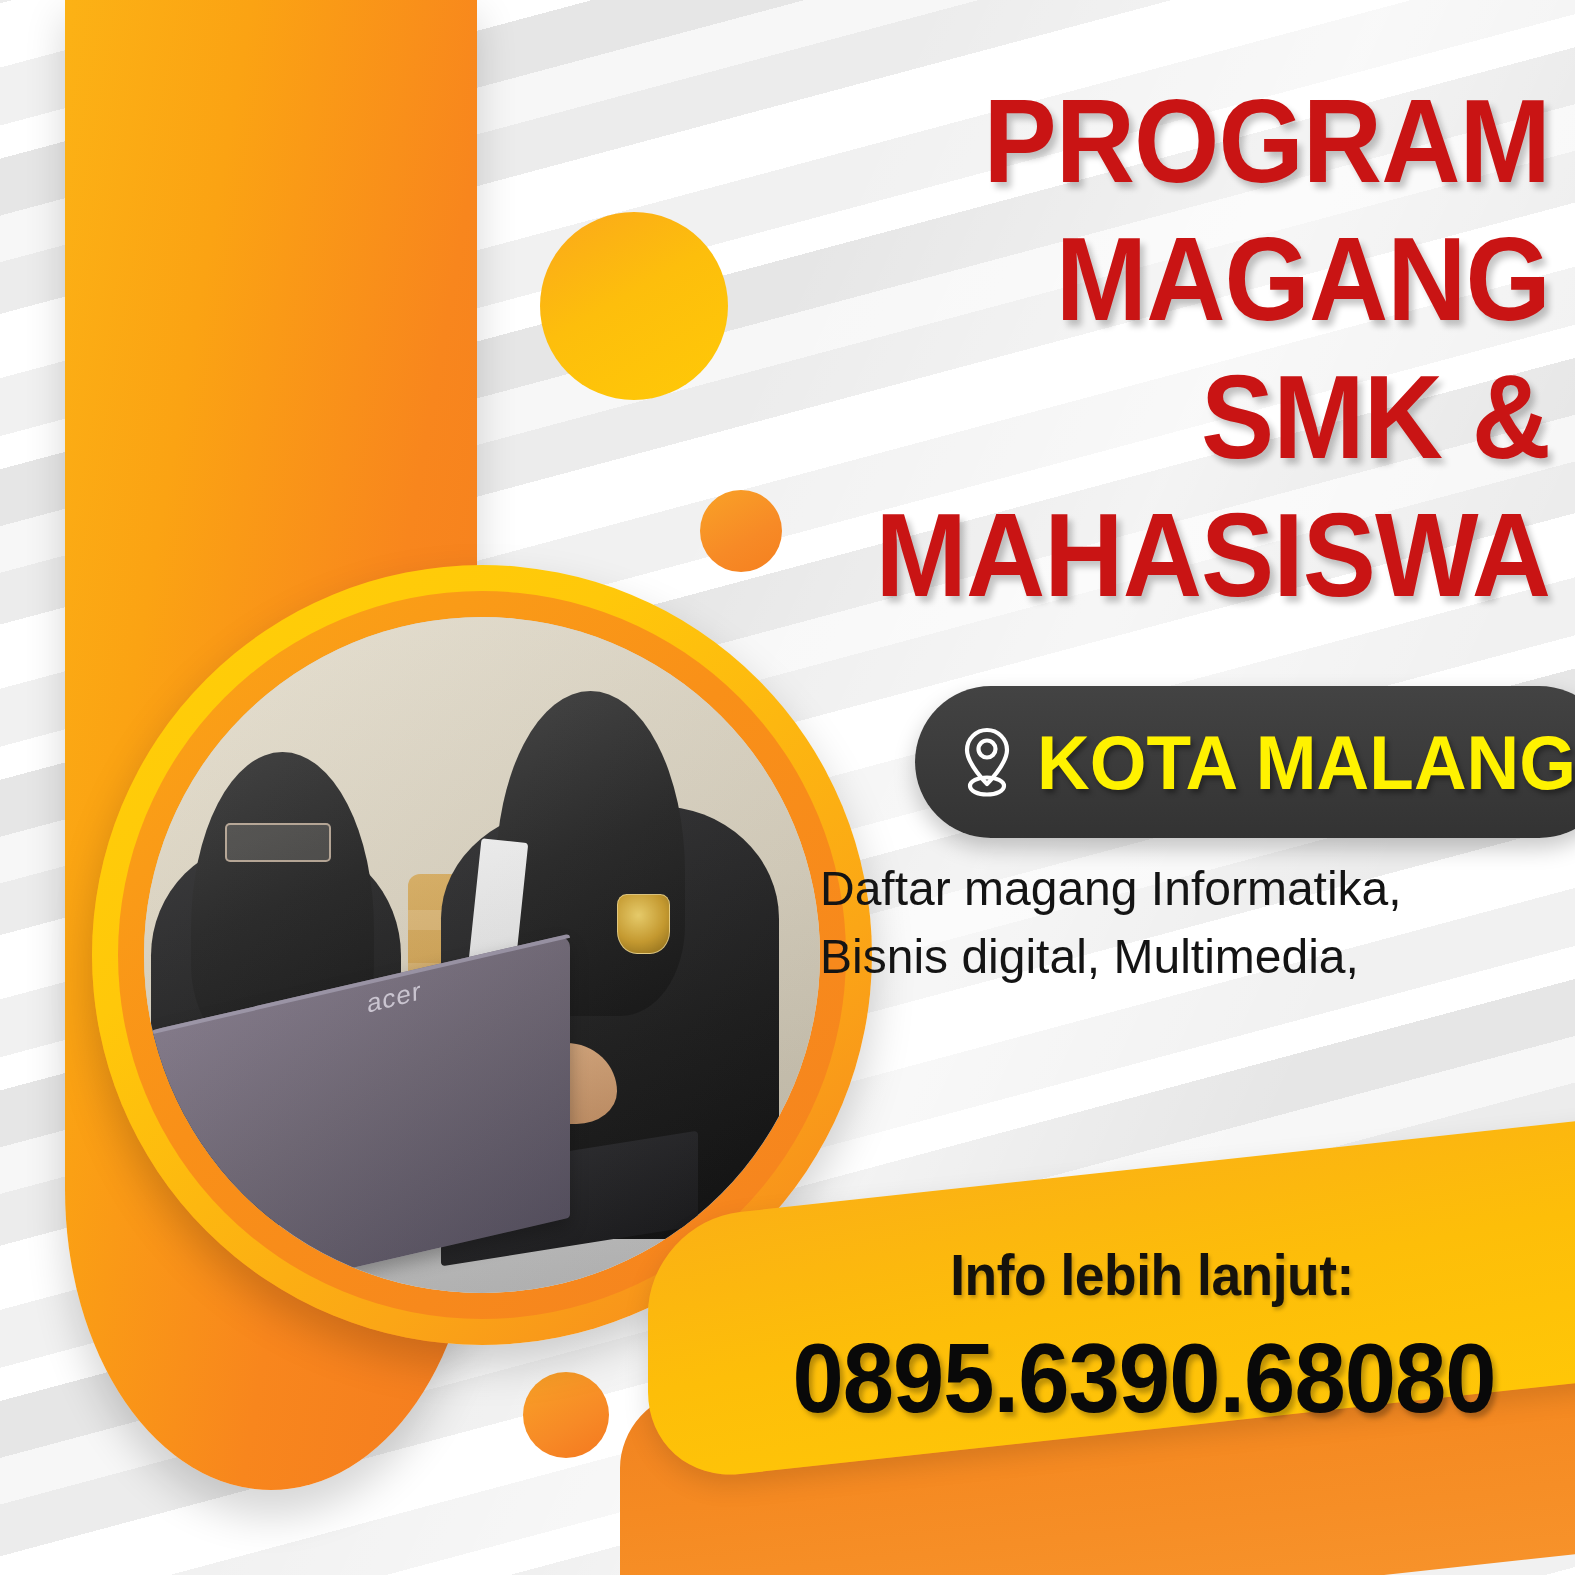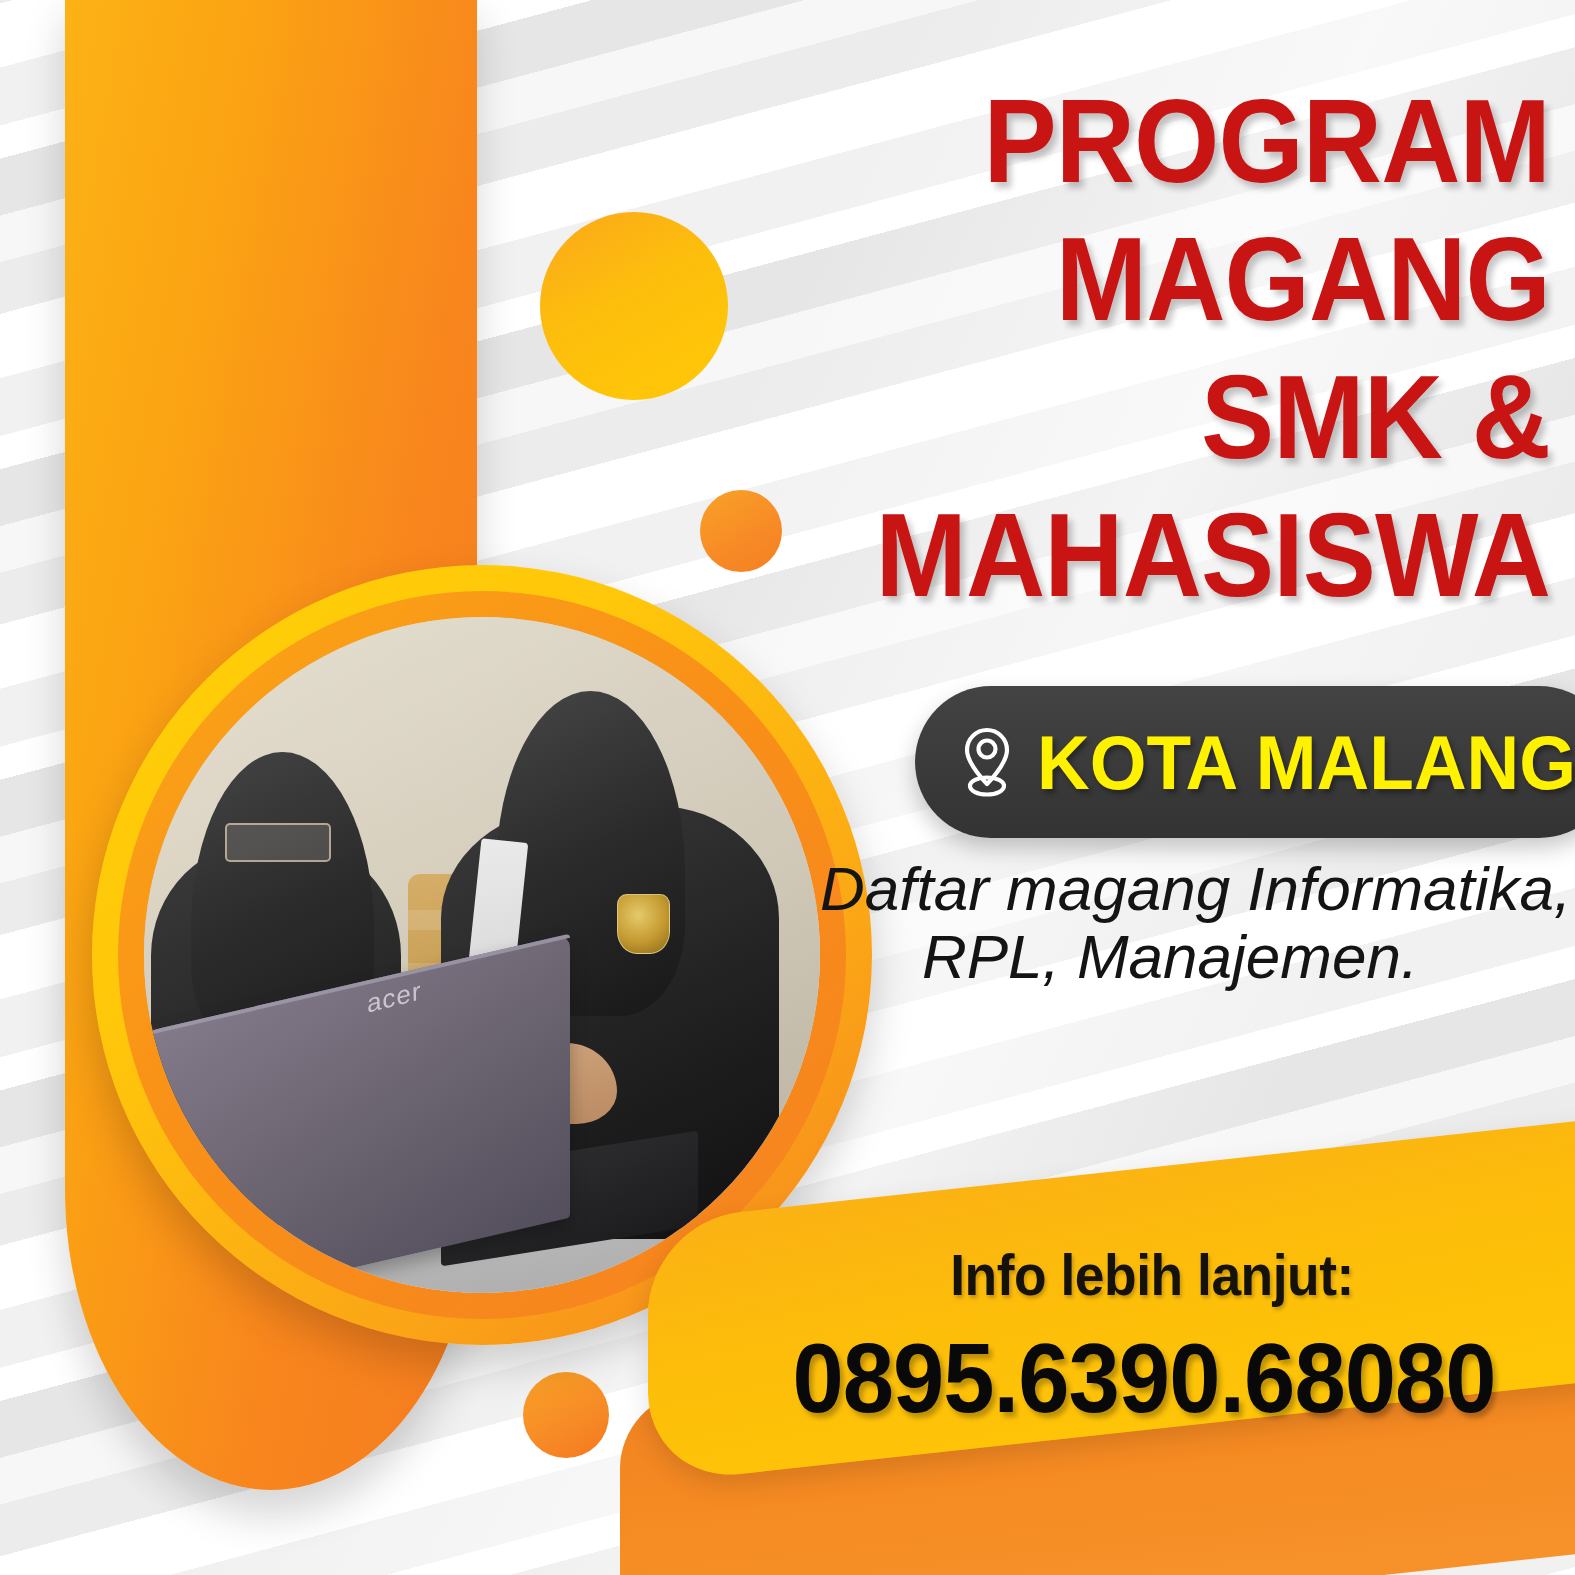--- a/index.html
+++ b/index.html
@@ -244,26 +244,25 @@
     transform-origin:left center;
     text-shadow:3px 4px 5px rgba(0,0,0,.35);
     white-space:nowrap;
   }
 
   
   .body-copy{
     position:absolute;
     left:820px; top:855px;
     width:700px;
-    text-align:center;
+    text-align:left;
     color:#141414;
     font-family:"Liberation Sans", sans-serif;
-    font-size:62px;
+    font-size:48px;
     line-height:68px;
-    font-style:italic;
   }
   .body-copy span{ display:block; white-space:nowrap; }
 
   
   .banner-dark-orange{
     position:absolute;
     left:620px; top:1398px;
     width:1120px; height:260px;
     background:linear-gradient(180deg,#F08321 0%,#F58A22 45%,#F7922A 100%);
     transform:skewY(-6.2deg);
@@ -382,21 +381,21 @@
     <svg class="pin-icon" viewBox="0 0 56 72">
       <path d="M28 4 C17 4 8 13 8 24 C8 38 28 58 28 58 C28 58 48 38 48 24 C48 13 39 4 28 4 Z" fill="none" stroke="#ffffff" stroke-width="4.2" stroke-linejoin="round"></path>
       <circle cx="28" cy="23" r="8.5" fill="none" stroke="#ffffff" stroke-width="4.2"></circle>
       <ellipse cx="28" cy="60" rx="17" ry="8.5" fill="none" stroke="#ffffff" stroke-width="4.2"></ellipse>
     </svg>
     <span class="loc-text">KOTA MALANG</span>
   </div>
 
   <div class="body-copy">
     <span>Daftar magang Informatika,</span>
-    <span>RPL, Manajemen.</span>
+    <span>Bisnis digital, Multimedia,</span>
   </div>
 
   <div class="banner-dark-orange"></div>
   <div class="banner-amber"></div>
 
   <div class="contact-block">
     <span class="contact-label">Info lebih lanjut:</span>
     <span class="contact-number">0895.6390.68080</span>
   </div>
 

